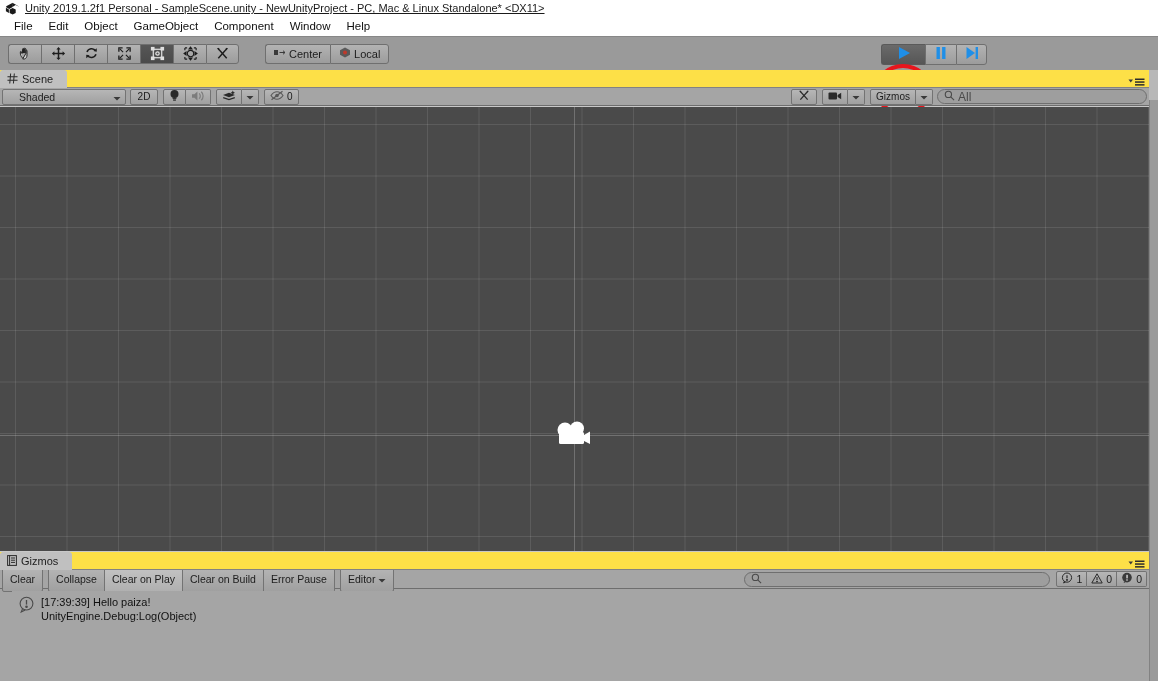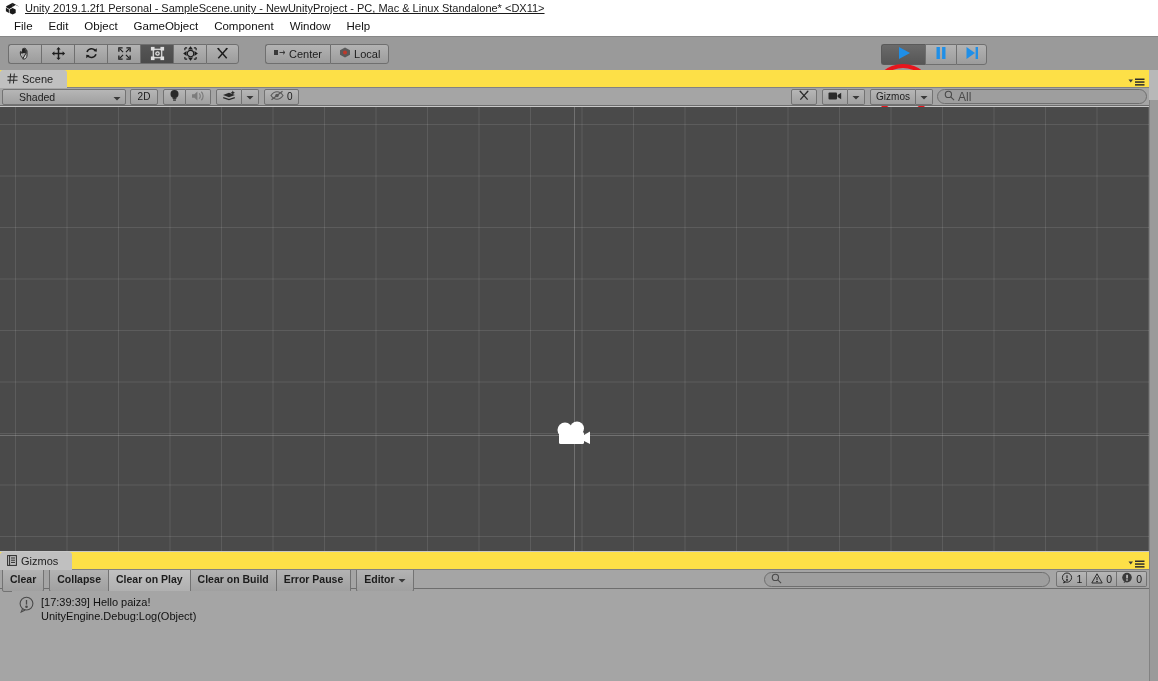--- a/index.html
+++ b/index.html
@@ -156,21 +156,21 @@
   .console-toolbar {
     height: 19px; background: #a5a5a5;
     display: flex; align-items: center; padding: 0 2px;
     border-bottom: 1px solid #6e6e6e;
   }
   .cbtn {
     height: 16px; padding: 12px 7px;
     background: linear-gradient(#b6b6b6, #a0a0a0);
     border: 1px solid #737373;
     display: flex; align-items: center; gap: 3px;
-    font-size: 10.5px; color: #1c1c1c; cursor: default; white-space: nowrap; font-weight: bold;
+    font-size: 10.5px; color: #1c1c1c; cursor: default; white-space: nowrap;
   }
   .console-search {
     flex: 1 1 auto; height: 15px; margin: 0 6px;
     background: #9e9e9e; border: 1px solid #6f6f6f; border-radius: 8px;
     display: flex; align-items: center; padding: 0 6px; gap: 4px;
     cursor: text;
   }
   .counter {
     height: 16px; min-width: 29px; padding: 0 4px;
     background: linear-gradient(#b6b6b6, #a0a0a0);

